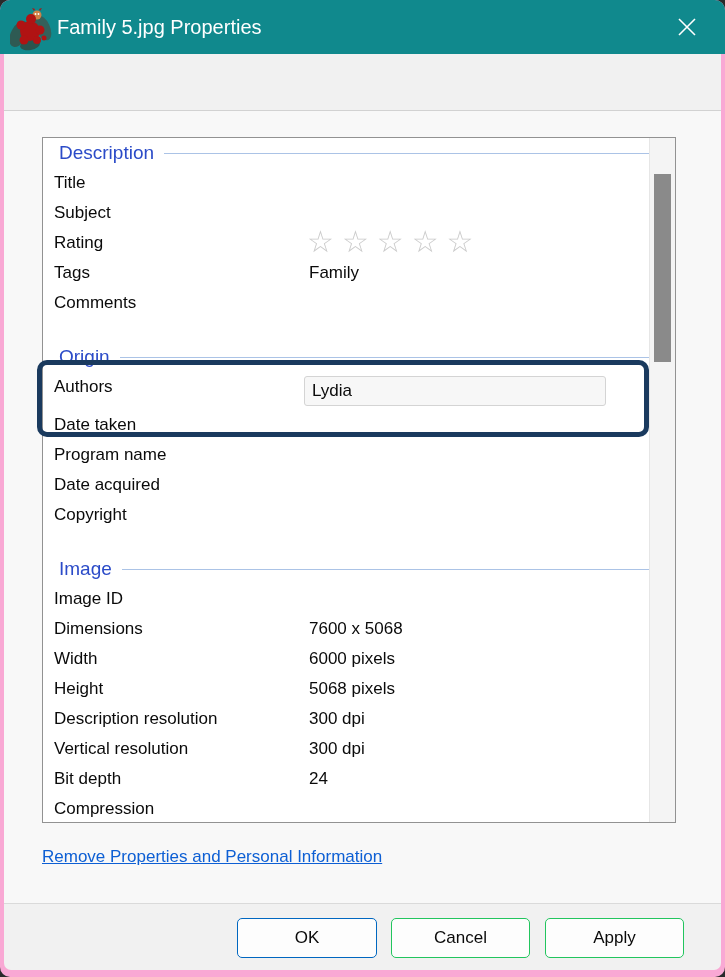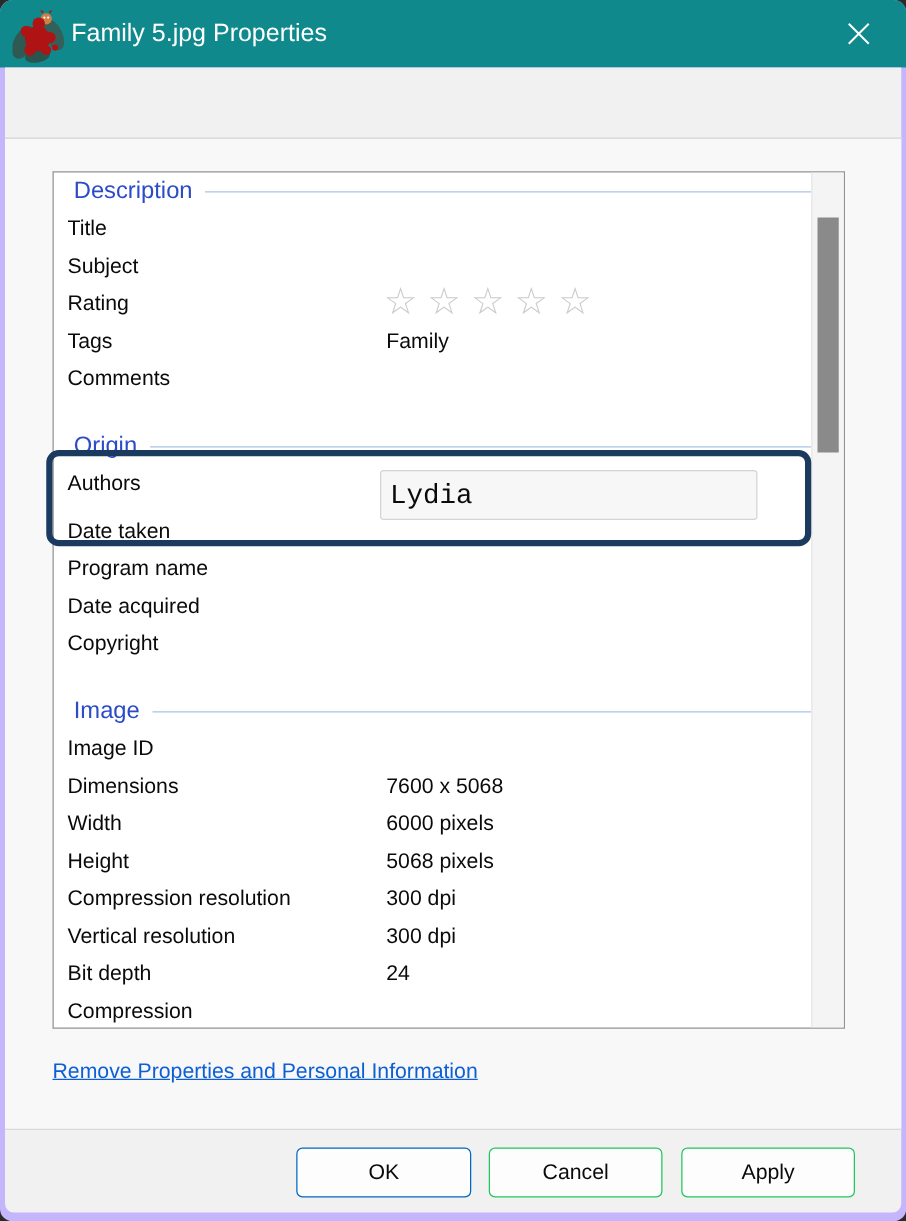--- a/index.html
+++ b/index.html
@@ -1,19 +1,19 @@
 <!DOCTYPE html>
 <html><head>
 <meta charset="utf-8">
 <style>
   * { margin:0; padding:0; box-sizing:border-box; }
   html,body { background:#2a2a2a; font-family:"Liberation Sans", sans-serif; }
   .window {
     position:relative; width:725px; height:977px;
-    background:#c4b5fd; border-radius:10px; overflow:hidden;
+    background:#f9a8d4; border-radius:10px; overflow:hidden;
     color:#0a0a0a; font-size:17px;
   }
   
   .titlebar { position:absolute; left:0; top:0; width:725px; height:54px; background:#10898d; }
   .app-icon { position:absolute; left:10px; top:7px; width:42px; height:44px; }
   .win-title { position:absolute; left:57px; top:0; height:54px; line-height:54px; color:#ffffff; font-size:20px; white-space:nowrap; }
   .close-btn { position:absolute; right:14px; top:4px; width:48px; height:46px; display:flex; align-items:center; justify-content:center; cursor:pointer; }
   
   .body-bg { position:absolute; left:4px; top:54px; right:4px; bottom:7px; background:#f1f1f1; border-radius:0 0 7px 7px; }
   .tab-page { position:absolute; left:4px; top:110px; width:717px; height:793px; background:#f8f8f8; border-top:1px solid #d2d2d2; }
@@ -47,23 +47,23 @@
   .lv-row { position:relative; height:30px; line-height:30px; }
   .lv-row .plabel { position:absolute; left:11px; top:0; white-space:nowrap; }
   .lv-row .pvalue { position:absolute; left:266px; top:0; white-space:nowrap; }
   .lv-row.authors-row { height:38px; }
   .row-section { display:flex; align-items:center; height:30px; }
   .row-section.gap { margin-top:24px; }
   .section-label { margin-left:16px; color:#2b4bc8; font-size:19px; white-space:nowrap; }
   .section-line { flex:1; height:1px; background:#abc3e6; margin-left:10px; margin-right:2px; }
   .stars { position:absolute; left:264px; top:-2px; font-size:30px; letter-spacing:8px; color:#cbcbcb; line-height:32px; cursor:pointer; }
   .authors-input {
-    position:absolute; left:261px; top:4px; width:302px; height:40px;
+    position:absolute; left:261px; top:4px; width:302px; height:30px;
     background:#f7f7f7; border:1px solid #d4d4d4; border-radius:3px;
-    font-family:Liberation Mono, monospace; font-size:22px; padding-left:7px; color:#0a0a0a;
+    font-family:Liberation Sans, sans-serif; font-size:17px; padding-left:7px; color:#0a0a0a;
   }
   
   .scrollbar { position:absolute; right:0; top:0; width:26px; height:684px; background:#f4f4f4; border-left:1px solid #e6e6e6; }
   .scroll-thumb { position:absolute; left:4px; top:36px; width:17px; height:188px; background:#8a8a8a; cursor:pointer; }
   
   .origin-highlight {
     position:absolute; left:37px; top:360px; width:612px; height:77px;
     border:5px solid #1a3a5e; border-radius:10px; z-index:6; pointer-events:none;
   }
   
@@ -180,21 +180,21 @@
       </div>
       <div class="lv-row">
         <span class="plabel">Width</span>
         <span class="pvalue">6000 pixels</span>
       </div>
       <div class="lv-row">
         <span class="plabel">Height</span>
         <span class="pvalue">5068 pixels</span>
       </div>
       <div class="lv-row">
-        <span class="plabel">Compression resolution</span>
+        <span class="plabel">Description resolution</span>
         <span class="pvalue">300 dpi</span>
       </div>
       <div class="lv-row">
         <span class="plabel">Vertical resolution</span>
         <span class="pvalue">300 dpi</span>
       </div>
       <div class="lv-row">
         <span class="plabel">Bit depth</span>
         <span class="pvalue">24</span>
       </div>

